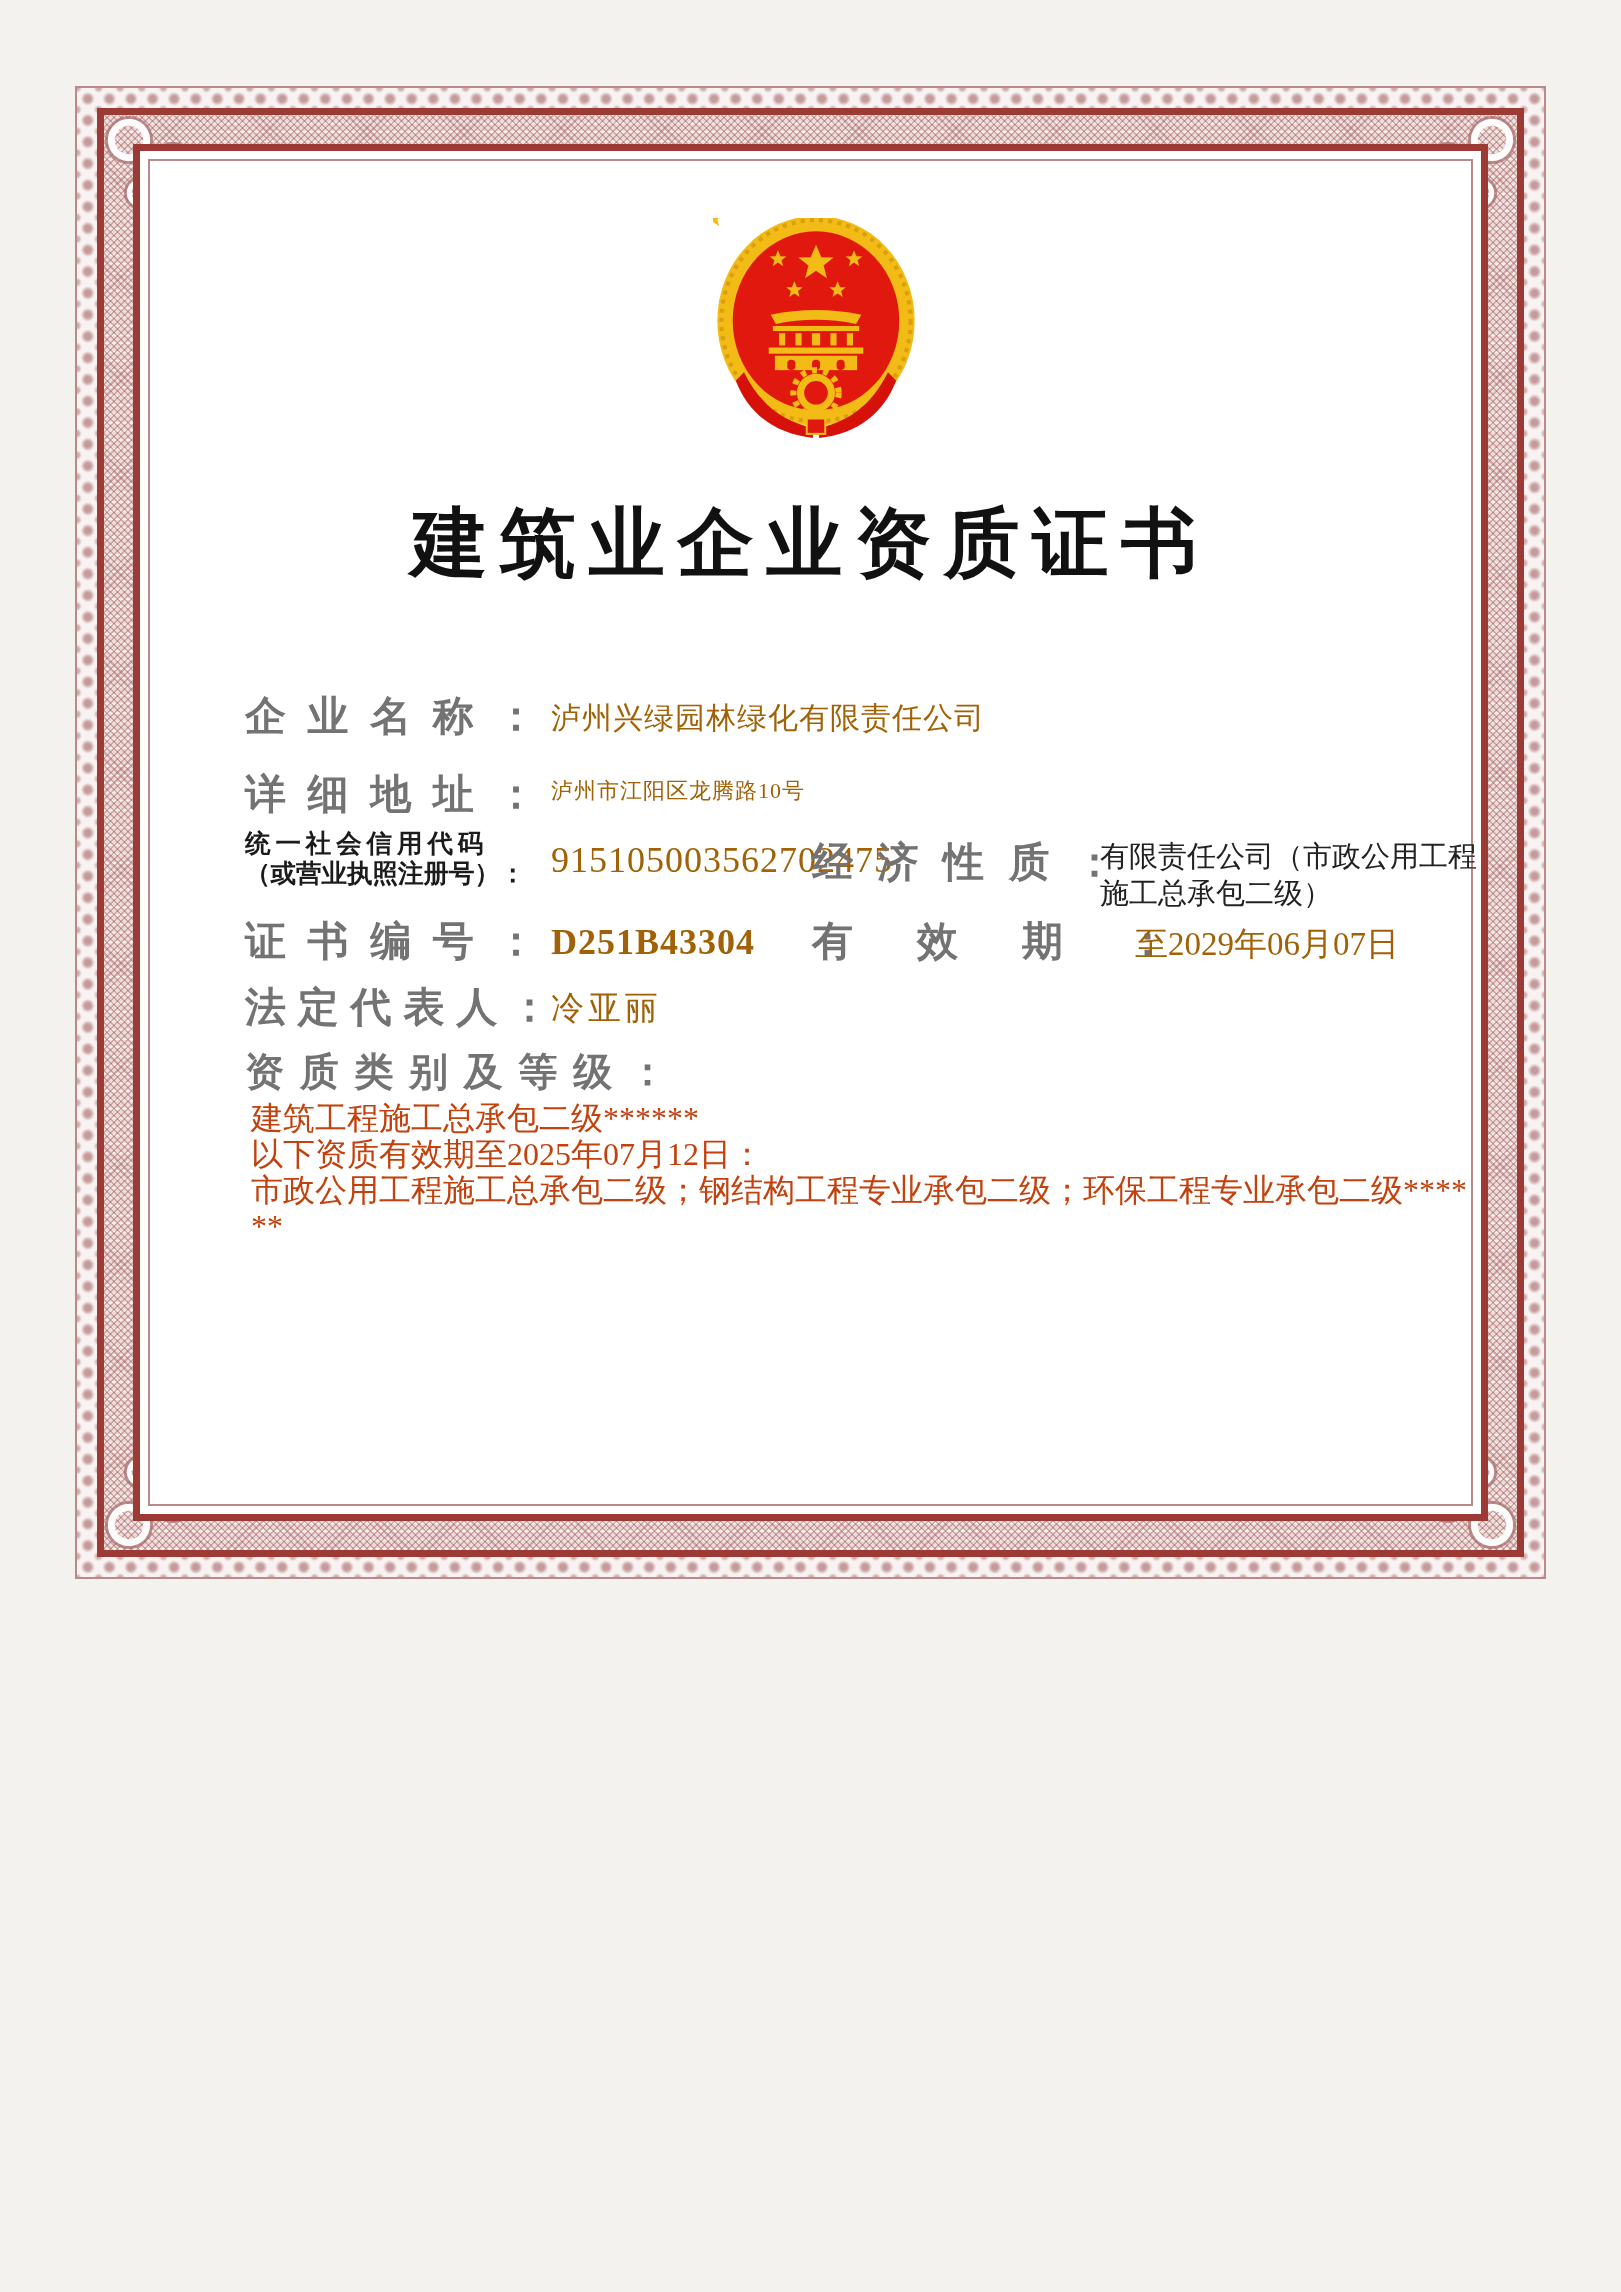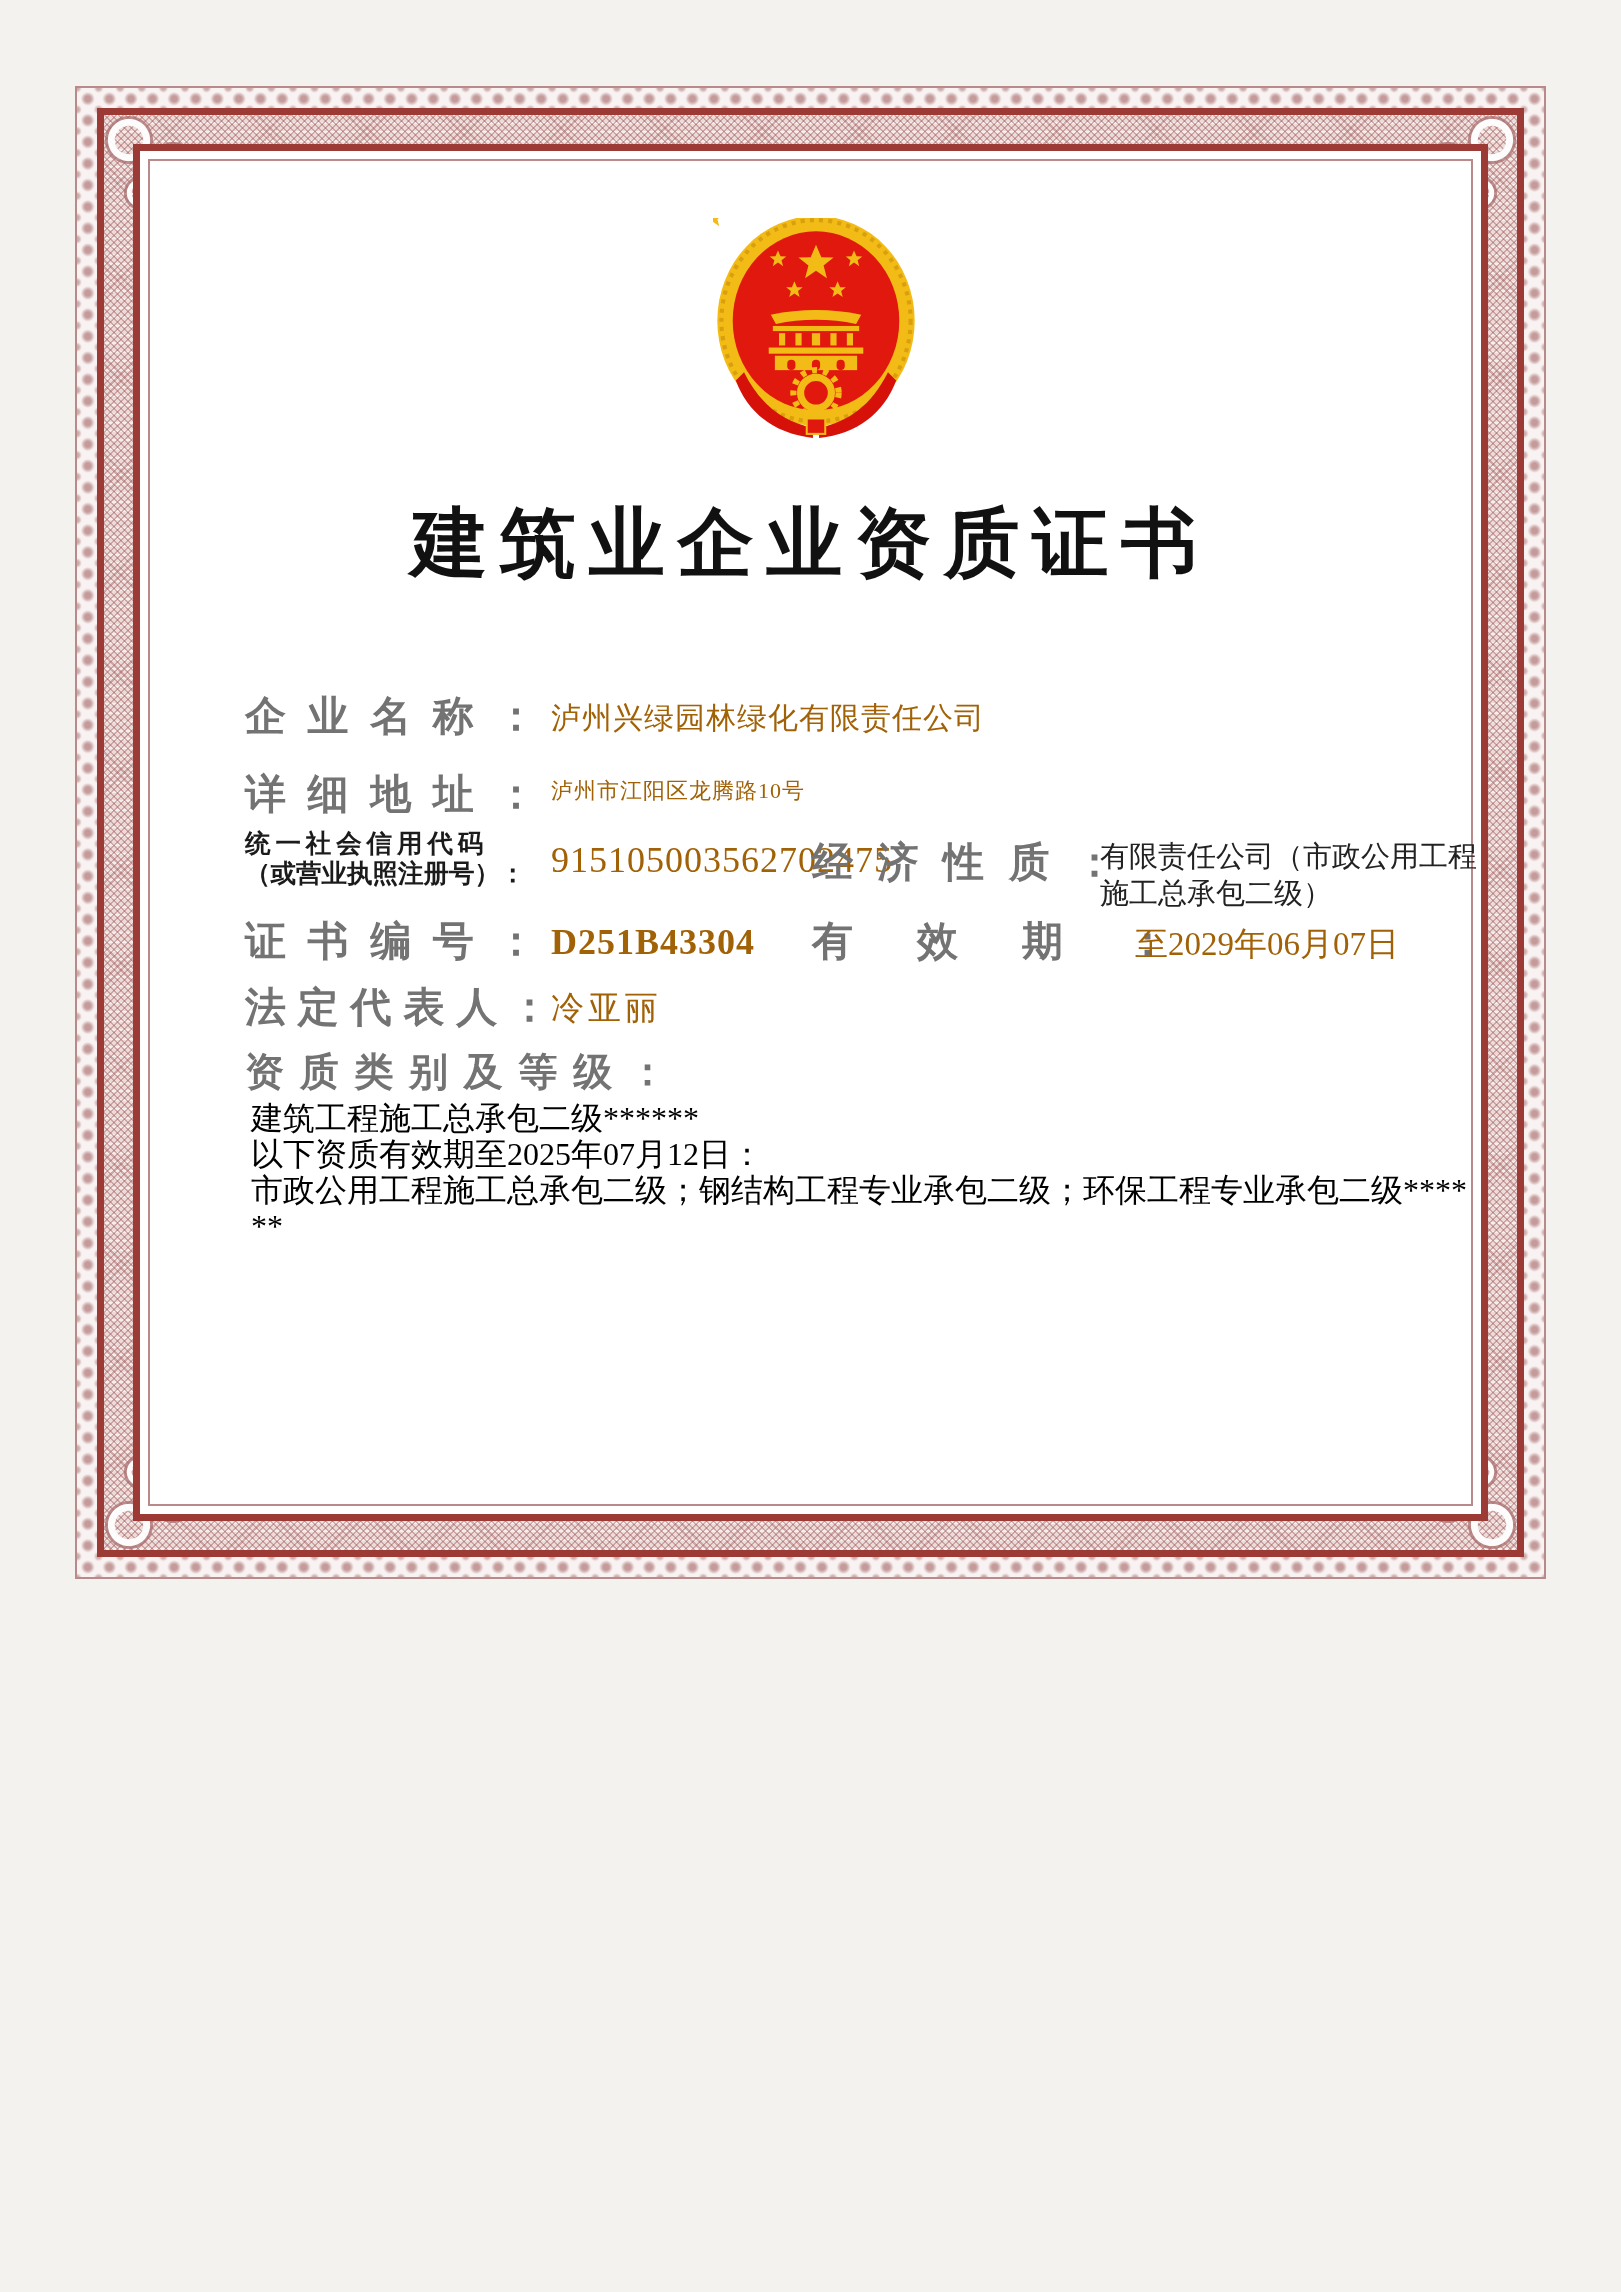--- a/index.html
+++ b/index.html
@@ -40,21 +40,21 @@
          letter-spacing:12.7px;color:#111;}
   .lab{font-weight:bold;color:#737373;white-space:nowrap;}
   .lab4{left:245px;font-size:41px;letter-spacing:21.6px;}
   .lab-econ{left:812px;font-size:41px;letter-spacing:24.5px;}
   .lab-valid{left:812px;font-size:41px;letter-spacing:64px;}
   .lab5{left:245px;font-size:41px;letter-spacing:11.8px;}
   .lab7{left:245px;font-size:39px;letter-spacing:15.7px;}
   .lab-credit{left:245px;font-size:25.5px;font-weight:bold;line-height:30px;letter-spacing:4.9px;white-space:nowrap;}
   .val{font-family:"Liberation Serif","DejaVu Serif",serif;color:#a16207;white-space:nowrap;}
   .val-wrap{font-family:"Liberation Serif","DejaVu Serif",serif;color:#222;white-space:normal;}
-  .qual-line{font-family:"Liberation Serif","DejaVu Serif",serif;color:#000000;font-size:32px;line-height:36px;white-space:nowrap;}
+  .qual-line{font-family:"Liberation Serif","DejaVu Serif",serif;color:#c2410c;font-size:32px;line-height:36px;white-space:nowrap;}
   .qr{left:253px;top:1772px;width:198px;height:198px;}
   .issuer-label{left:947px;top:1835px;font-size:49px;font-weight:bold;color:#0369a1;letter-spacing:2px;z-index:3;}
   .authority{left:975px;top:1917px;font-size:35px;letter-spacing:2px;z-index:3;}
   .cert-date{left:1027px;top:1972px;font-size:37px;letter-spacing:2px;z-index:3;}
   .seal{left:1037px;top:1708px;width:300px;height:300px;mix-blend-mode:multiply;opacity:.93;z-index:4;}
   .seal text{font-family:"Liberation Sans",sans-serif;}
 </style>
 </head>
 <body>
 

